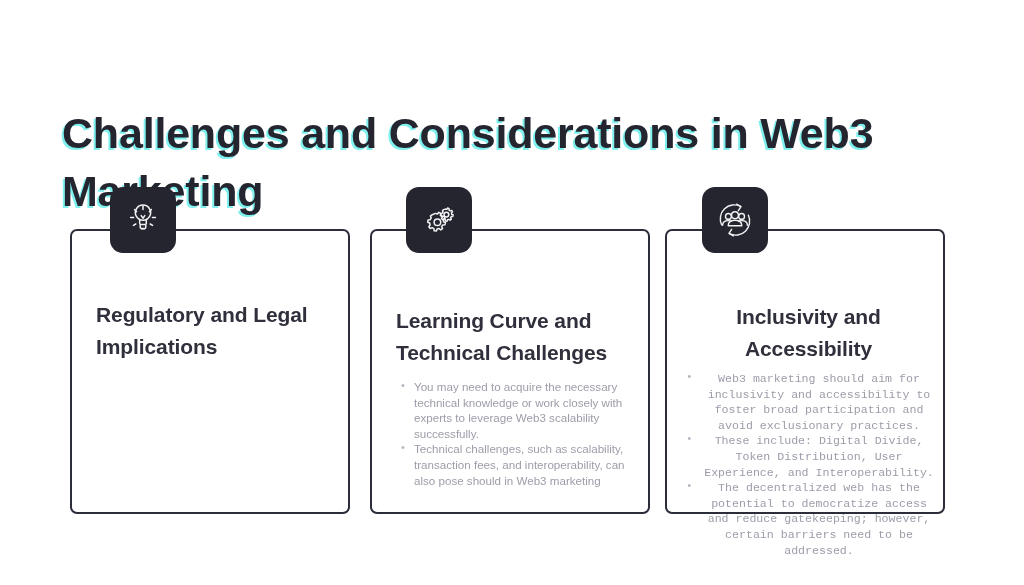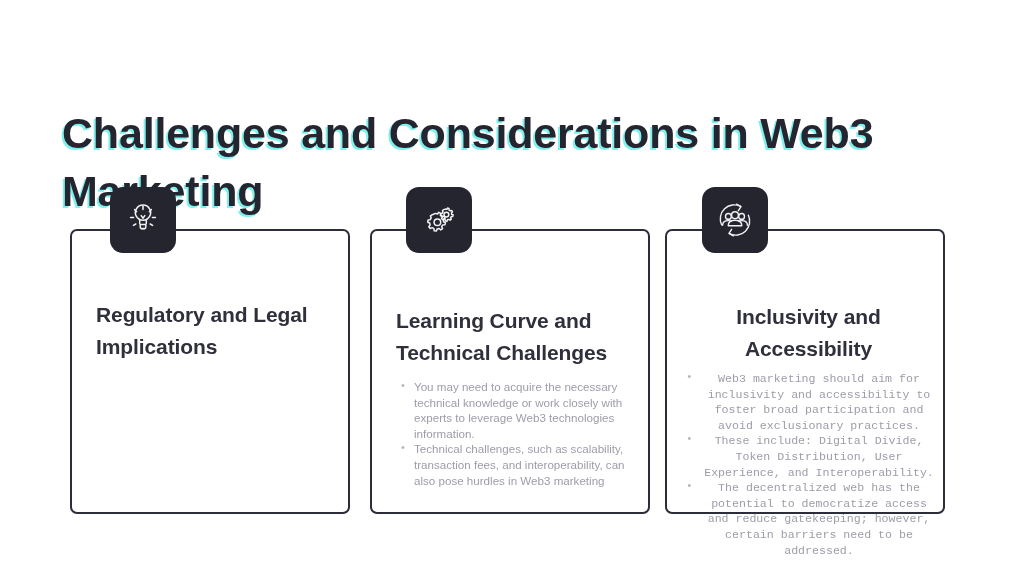--- a/index.html
+++ b/index.html
@@ -135,22 +135,22 @@
 
     <div class="card card-1">
       <div class="card-head">Regulatory and Legal Implications</div>
       <ul class="bullets">
       </ul>
     </div>
 
     <div class="card card-2">
       <div class="card-head">Learning Curve and Technical Challenges</div>
       <ul class="bullets">
-        <li>You may need to acquire the necessary technical knowledge or work closely with experts to leverage Web3 technologies information.</li>
-        <li>Technical challenges, such as scalability, transaction fees, and interoperability, can also pose hurdles in Web3 marketing</li>
+        <li>You may need to acquire the necessary technical knowledge or work closely with experts to leverage Web3 scalability successfully.</li>
+        <li>Technical challenges, such as scalability, transaction fees, and interoperability, can also pose should in Web3 marketing</li>
       </ul>
     </div>
 
     <div class="card card-3">
       <div class="card-head">Inclusivity and Accessibility</div>
       <ul class="bullets">
         <li>Web3 marketing should aim for inclusivity and accessibility to foster broad participation and avoid exclusionary practices.</li>
         <li>These include: Digital Divide, Token Distribution, User Experience, and Interoperability.</li>
         <li>The decentralized web has the potential to democratize access and reduce gatekeeping; however, certain barriers need to be addressed.</li>
       </ul>

